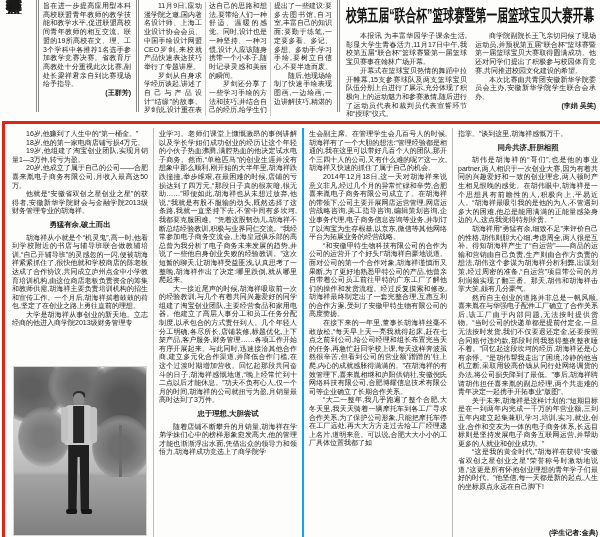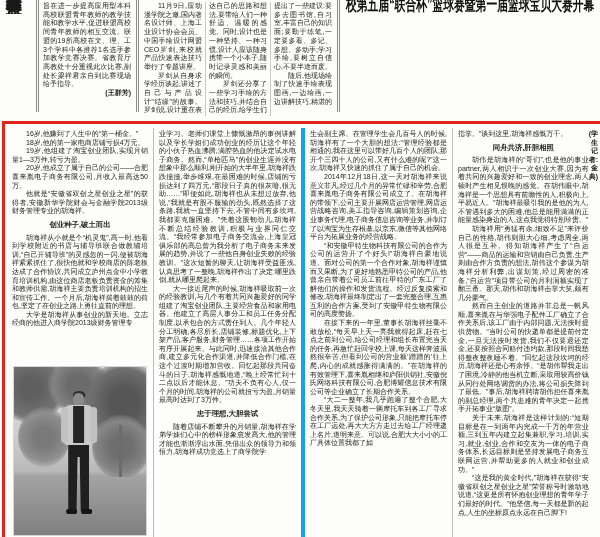--- a/index.html
+++ b/index.html
@@ -7,39 +7,39 @@
   .page{position:relative;width:600px;height:537px;background:#fdfdfc;}
 
   
   .top-strip{position:absolute;left:0;top:0;width:600px;height:118px;display:flex;background:#fdfdfc;overflow:hidden;}
   .vhead{width:34px;height:118px;overflow:hidden;position:relative;flex:0 0 auto;}
   .vhead-inner{writing-mode:vertical-rl;text-orientation:upright;font-weight:bold;font-size:13px;letter-spacing:-2px;color:#1a1a1a;transform:scale(1.25,.62);transform-origin:top left;margin-left:2px;font-family:"Liberation Sans",sans-serif;}
   .rule-d{flex:0 0 auto;width:1px;border-left:1px solid #8a8a8a;border-right:1px solid #8a8a8a;margin:0 2px;height:112px;}
   .tcol{font-size:7px;line-height:8.7px;text-align:justify;overflow:hidden;}
   .t-col1{flex:0 0 88px;padding:2px 3px 0 2px;}
   .lecture{flex:1 1 auto;padding:2px 3px 0 3px;column-count:3;column-gap:7px;column-rule:1px solid #c9c9c9;height:114px;}
-  .basket{flex:0 0 250px;padding:1px 4px 0 4px;display:flex;flex-direction:row;overflow:hidden;}
+  .basket{flex:0 0 250px;padding:1px 4px 0 4px;display:flex;flex-direction:column;overflow:hidden;}
   .basket-headline{font-weight:bold;font-size:13.5px;white-space:nowrap;transform:scale(.8,1.25);transform-origin:left center;margin:6px 0 7px 0;color:#111;}
   .basket-body{column-count:2;column-gap:8px;font-size:7px;line-height:8.7px;text-align:justify;flex:1;overflow:hidden;}
   .p{text-indent:2em;margin:0;}
   .p0{text-indent:0;margin:0;}
   .byline{text-align:right;font-weight:bold;}
 
   
   .main-box{position:absolute;left:2px;top:121px;width:590px;height:410px;border:3px solid #e02418;background:#fdfdfc;padding:4px 5px;box-sizing:content-box;}
   .main-grid{display:flex;height:100%;}
   .m-col{font-size:7px;line-height:8.6px;text-align:justify;overflow:hidden;}
   .m-col1{flex:0 0 136px;padding:2px 5px 0 2px;border-right:1px solid #bbb;display:flex;flex-direction:column;}
   .m-center{flex:1 1 auto;border-right:1px solid #bbb;display:flex;flex-direction:column;padding:0 4px;}
-  .m-col4{flex:0 0 140px;padding:2px 2px 0 5px;display:flex;flex-direction:row;}
+  .m-col4{flex:0 0 140px;padding:2px 2px 0 5px;display:flex;flex-direction:column;}
   .title-block{height:88px;flex:0 0 auto;text-align:center;overflow:hidden;}
   .big-title{font-family:"DejaVu Serif",serif;font-weight:bold;font-size:35px;letter-spacing:1px;color:#151515;margin-top:6px;white-space:nowrap;}
   .sub-title{font-family:"DejaVu Serif",serif;font-size:11px;font-weight:bold;font-style:italic;color:#222;margin-top:8px;white-space:nowrap;}
   .center-cols{flex:1 1 auto;display:flex;overflow:hidden;}
-  .m-col2{flex:1 1 50%;padding:2px 5px 0 1px;border-right:4px solid #0ea5e9;}
+  .m-col2{flex:1 1 50%;padding:2px 5px 0 1px;border-right:2px solid #0ea5e9;}
   .m-col3{flex:1 1 50%;padding:2px 1px 0 5px;}
   .sec-head{text-align:center;font-weight:bold;font-size:7.4px;margin:5px 0 4px 0;text-indent:0;}
   .flow{flex:1 1 auto;overflow:hidden;}
 
   
   .photo{flex:0 0 auto;position:relative;width:132px;height:168px;margin:4px auto 2px auto;background:linear-gradient(180deg,#e2e2e0 0%,#cfcfcc 40%,#b9b9b5 62%,#9a9a95 66%,#8d8d88 100%);overflow:hidden;border:1px solid #d5d5d2;filter:grayscale(1);}
   .tree{position:absolute;border-radius:50%;}
   .tr1{left:-18px;top:-14px;width:70px;height:70px;background:radial-gradient(circle,#5f5f5c 20%,#757572 60%,transparent 75%);}
   .tr2{left:34px;top:-10px;width:60px;height:56px;background:radial-gradient(circle,#6b6b68 25%,#83837f 60%,transparent 78%);}
   .tr3{right:-16px;top:-6px;width:76px;height:82px;background:radial-gradient(circle,#565653 25%,#6f6f6b 60%,transparent 78%);}
@@ -99,21 +99,21 @@
   <div class="main-box">
     <div class="main-grid">
 
       <div class="m-col m-col1">
         <div class="flow">
           <p class="p">16岁,他赚到了人生中的“第一桶金。”</p>
           <p class="p">18岁,他的第一家电商店铺亏损4万元。</p>
           <p class="p">19岁,他组建了淘宝创业团队,实现月销量1—3万件,转亏为盈。</p>
           <p class="p">20岁,他成立了属于自己的公司——合肥喜来胤电子商务有限公司,月收入最高达50万。</p>
           <p class="p">他就是“安徽省双创之星创业之星”的获得者,安徽新华学院财会与金融学院2013级财务管理专业的胡海祥。</p>
-          <div class="sec-head">创业种子,破土而出</div>
+          <div class="sec-head">勇猛有余,破土而出</div>
           <p class="p">胡海祥从小就是个“机灵鬼”,高一时,他看到学校附近的书店与辅导班联合做教辅培训,“自己开辅导班”的灵感忽的一闪,便被胡海祥紧紧抓住了,很快他就和学校商店的陈老板达成了合作协议,共同成立庐州点金中小学教育培训机构,由这位商店老板负责资金的筹集和教师供需,胡海祥主要负责培训机构的招生和宣传工作。一个月后,胡海祥揣着鼓鼓的荷包,坚定了在创业之路上勇往直前的理想。</p>
           <p class="p">大学是胡海祥从事创业的新天地。立志经商的他进入商学院2013级财务管理专</p>
         </div>
         <div class="photo">
           <div class="tree tr1"></div>
           <div class="tree tr2"></div>
           <div class="tree tr3"></div>
           <div class="tree tr4"></div>
           <div class="tree tr5"></div>
           <div class="trunk"></div>

